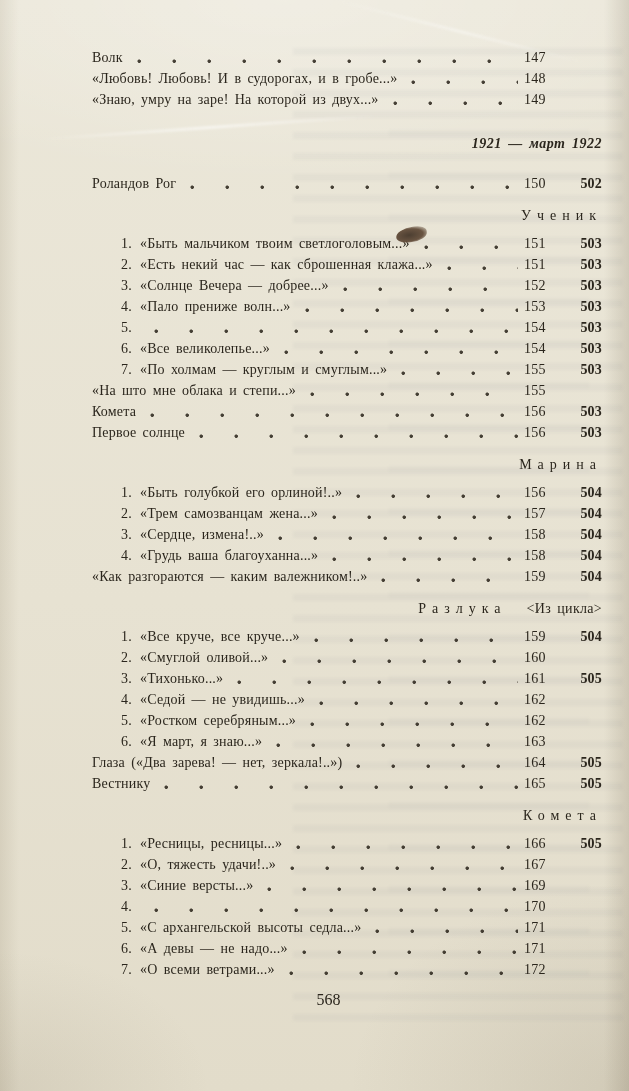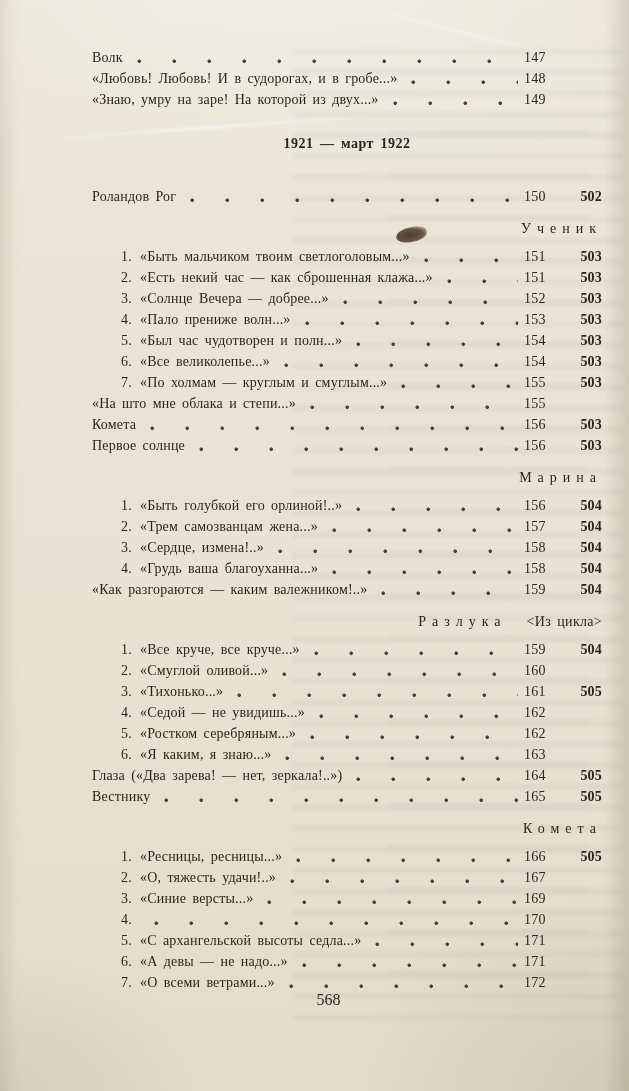--- a/index.html
+++ b/index.html
@@ -82,24 +82,25 @@
     margin: 0 6px 4px 14px;
     background-image: radial-gradient(circle at 2.2px 2.2px, rgba(46,40,30,.88) 1.35px, rgba(46,40,30,0) 2.1px);
     background-repeat: repeat-x;
     background-size: 35px 5px;
   }
   .row .p1 { flex: 0 0 34px; text-align: left; }
   .row .p2 { flex: 0 0 44px; text-align: right; font-weight: bold; }
 
   .row.heading {
     display: block;
-    text-align: center;
+    text-align: right;
     font-weight: bold;
     letter-spacing: .5px;
-    margin: 23px 0 32px;
+    margin: 23px 0 19px;
+    font-style: italic;
   }
   .row.section {
     display: block;
     margin: 11px 0 7px;
     letter-spacing: 6px;
     text-align: right;
   }
   .row.section .suffix { letter-spacing: .3px; margin-left: 8px; }
 
   .folio {
@@ -176,21 +177,20 @@
   </div>
       <div class="row item">
     <span class="inum">4.</span>
     <span class="label">«Пало прениже волн...»</span>
     <span class="leader"></span>
     <span class="p1">153</span>
     <span class="p2">503</span>
   </div>
       <div class="row item">
     <span class="inum">5.</span>
-    <span class="label">«Был час чудотворен и полн...»</span>
     <span class="leader"></span>
     <span class="p1">154</span>
     <span class="p2">503</span>
   </div>
       <div class="row item">
     <span class="inum">6.</span>
     <span class="label">«Все великолепье...»</span>
     <span class="leader"></span>
     <span class="p1">154</span>
     <span class="p2">503</span>
@@ -296,21 +296,21 @@
   </div>
       <div class="row item">
     <span class="inum">5.</span>
     <span class="label">«Ростком серебряным...»</span>
     <span class="leader"></span>
     <span class="p1">162</span>
     <span class="p2"></span>
   </div>
       <div class="row item">
     <span class="inum">6.</span>
-    <span class="label">«Я каким, я знаю...»</span>
+    <span class="label">«Я март, я знаю...»</span>
     <span class="leader"></span>
     <span class="p1">163</span>
     <span class="p2"></span>
   </div>
       <div class="row entry">
 
     <span class="label">Глаза («Два зарева! — нет, зеркала!..»)</span>
     <span class="leader"></span>
     <span class="p1">164</span>
     <span class="p2">505</span>

